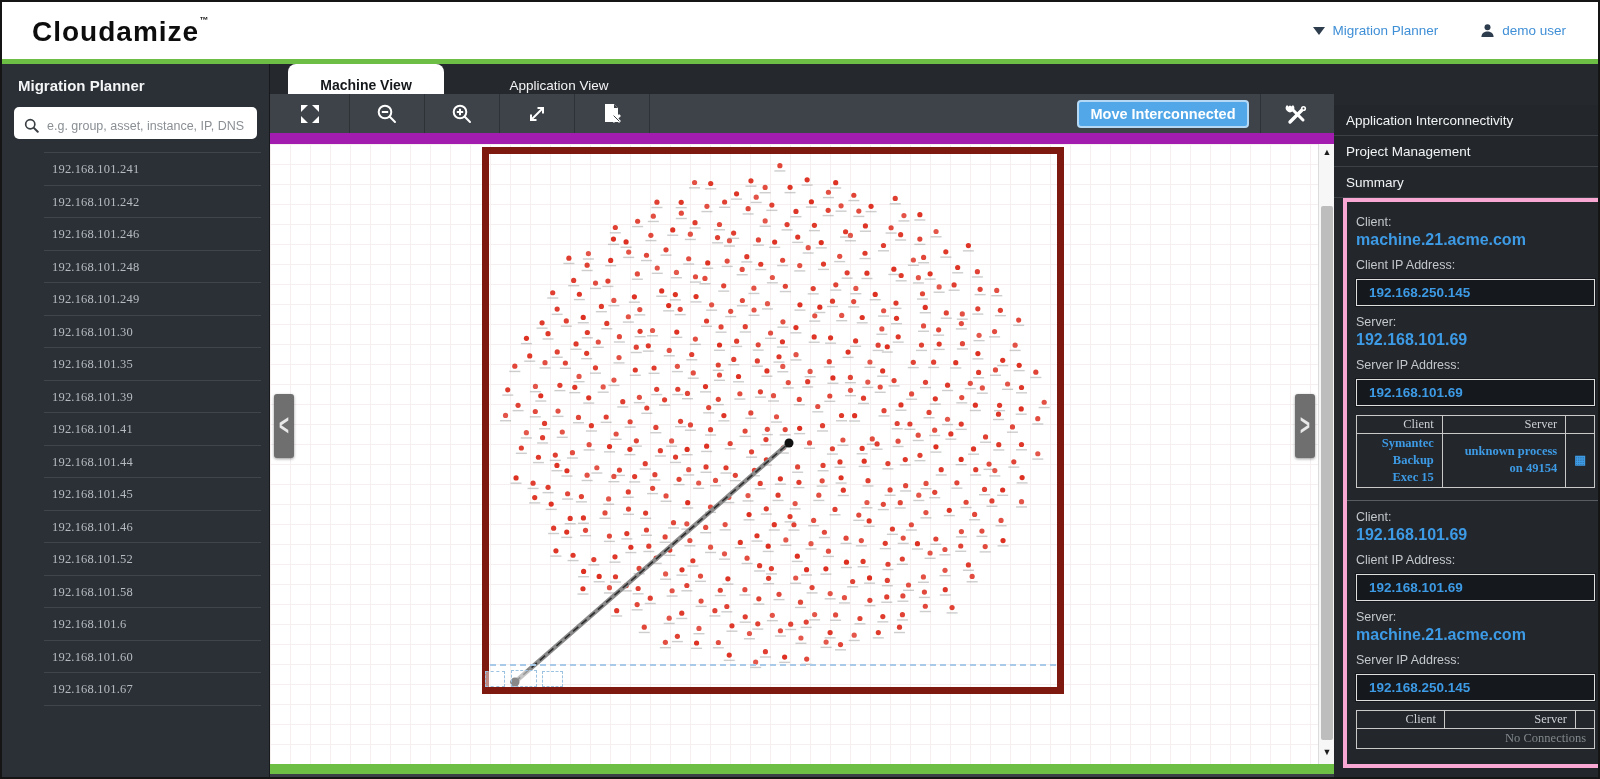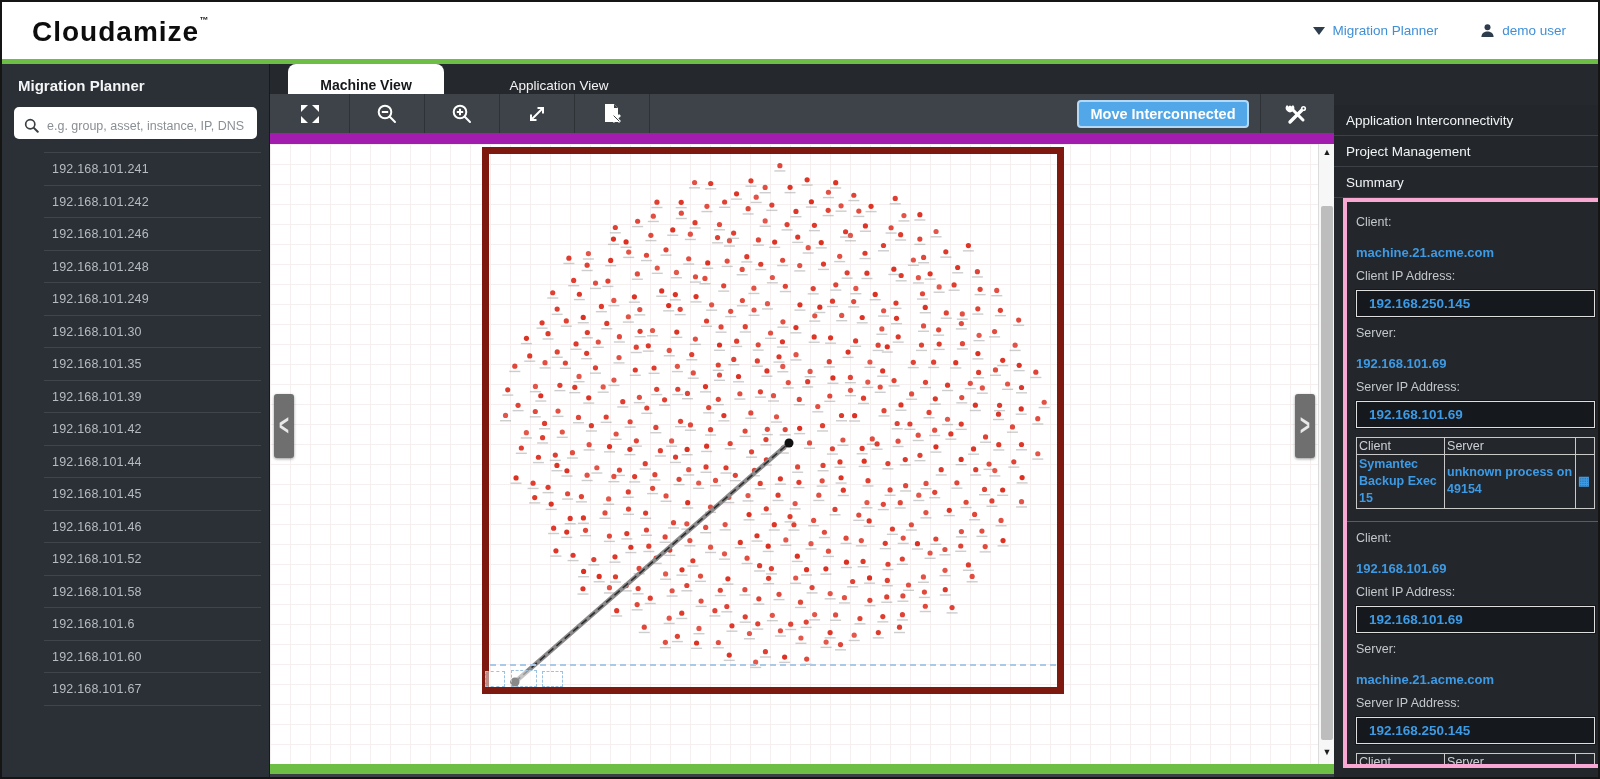--- a/index.html
+++ b/index.html
@@ -15,21 +15,21 @@
   .hnav-item { display:flex; align-items:center; gap:7px; color:#3f8fd6; font-size:13.5px; cursor:pointer; }
   .caret-down { width:0; height:0; border-left:6px solid transparent; border-right:6px solid transparent; border-top:8px solid #2e3d4d; }
   #green-top { position:absolute; left:0; top:57px; width:1600px; height:5px; background:#6dbe45; }
 
   
   #sidebar { position:absolute; left:0; top:62px; width:268px; height:717px; background:#2b3036; border-right:1px solid #17191d; }
   #sidebar-title { padding:13px 16px 11px 16px; color:#f4f5f6; font-size:15px; font-weight:bold; }
   #search-box { margin:2px 12px 0 12px; height:32px; background:#fff; border-radius:5px; display:flex; align-items:flex-end; padding:6px 10px; gap:8px; }
   #search-box input { border:none; outline:none; flex:1; font-size:12.5px; color:#333; font-family:"Liberation Sans",sans-serif; }
   #search-box input::placeholder { color:#8a8f94; }
-  #ip-list { margin-top:13px; overflow:hidden; height:620px; border-top:1px solid #3f454b; margin-left:42px; margin-right:8px; }
+  #ip-list { margin-top:13px; overflow:hidden; height:620px; border-top:1px solid #3f454b; margin-left:42px; margin-right:8px;font-family:Liberation Serif, serif; }
   .ip-row { height:32.5px; line-height:32.5px; border-bottom:1px solid #3f454b; color:#b5bbc0; font-size:12.5px; padding-left:8px; letter-spacing:0.2px; cursor:pointer; }
 
   
   #tabstrip { position:absolute; left:268px; top:62px; width:1332px; height:41px; background:#25282d; }
   #tab-machine { position:absolute; left:18px; top:0; width:156px; height:41px; background:#ffffff; border-radius:8px 8px 0 0; text-align:center; line-height:43px; font-size:14px; font-weight:bold; color:#15181b; cursor:pointer; }
   #tab-application { position:absolute; left:196px; top:0; width:186px; height:41px; text-align:center; line-height:43px; font-size:13.5px; color:#f2f3f4; cursor:pointer; }
 
   
   #toolbar { position:absolute; left:268px; top:92px; width:1064px; height:39px; background:#3d4349; display:flex; }
   .tbtn { width:75px; height:39px; border-right:1px solid #2d3237; display:flex; align-items:center; justify-content:center; cursor:pointer; }
@@ -64,24 +64,24 @@
   #scroll-thumb { position:absolute; left:2px; top:62px; width:12px; height:534px; background:#bdbdbd; border-radius:2px; cursor:pointer; }
 
   #green-bottom { position:absolute; left:268px; top:762px; width:1064px; height:10px; background:#6dbe45; }
   #bottom-strip { position:absolute; left:268px; top:772px; width:1064px; height:7px; background:#3a3f45; }
 
   
   #rightpanel { position:absolute; left:1332px; top:103px; width:268px; height:676px; background:#23272c; }
   .panel-menu-row { height:31px; line-height:31px; padding-left:12px; color:#f2f3f4; font-size:13.5px; font-weight:500; border-bottom:1px solid #3c4147; cursor:pointer; }
   #panel-red-box { position:absolute; left:9px; top:93px; width:265px; height:570px; border:4px solid #f9a8d4; background:#23272c; padding:4px 9px 0 9px; overflow:hidden; }
   .plabel { color:#c3c8cc; font-size:12.5px; margin-top:9px; }
-  .pvalue { color:#3d9ae5; font-size:13px; font-weight:bold; margin-top:16px; }
+  .pvalue { color:#3d9ae5; font-size:16px; font-weight:bold; margin-top:2px; }
   .pinput { margin-top:7px; width:100%; background:#15181c; border:1px solid #dedede; outline:1px solid #15181c; padding:5px 12px; color:#3d9ae5; font-size:13.5px; font-weight:bold; font-family:"Liberation Sans",sans-serif; }
   table.ptable { width:100%; border-collapse:collapse; margin-top:9px; }
-  table.ptable th, table.ptable td { border:1px solid #c9c9c9; text-align:left; padding:1px 2px; }
+  table.ptable th, table.ptable td { border:1px solid #c9c9c9; text-align:right; padding:1px 8px;font-family:Liberation Serif, serif; }
   table.ptable th { color:#ccd0d4; font-size:12.5px; font-weight:normal; height:17px; }
   table.ptable td { color:#3d9ae5; font-size:12.5px; font-weight:bold; line-height:1.35; }
   td.icon-cell { font-size:13px; color:#dcead0; font-weight:normal; }
   .col-client { width:37%; } .col-server { width:55%; } .col-icon { width:8%; }
   #section-divider { border-top:1px solid #585d63; margin:12px -9px 0 -9px; }
   .no-conn { color:#82888d !important; font-weight:normal !important; font-size:12.5px; }
 
   svg .wicon { stroke:#fff; stroke-width:2; fill:none; }
 </style>
 </head>
@@ -118,21 +118,21 @@
     </div>
     <div id="ip-list">
         <div class="ip-row">192.168.101.241</div>
         <div class="ip-row">192.168.101.242</div>
         <div class="ip-row">192.168.101.246</div>
         <div class="ip-row">192.168.101.248</div>
         <div class="ip-row">192.168.101.249</div>
         <div class="ip-row">192.168.101.30</div>
         <div class="ip-row">192.168.101.35</div>
         <div class="ip-row">192.168.101.39</div>
-        <div class="ip-row">192.168.101.42</div>
+        <div class="ip-row">192.168.101.41</div>
         <div class="ip-row">192.168.101.44</div>
         <div class="ip-row">192.168.101.45</div>
         <div class="ip-row">192.168.101.46</div>
         <div class="ip-row">192.168.101.52</div>
         <div class="ip-row">192.168.101.58</div>
         <div class="ip-row">192.168.101.6</div>
         <div class="ip-row">192.168.101.60</div>
         <div class="ip-row">192.168.101.67</div>
       </div>
   </div>

